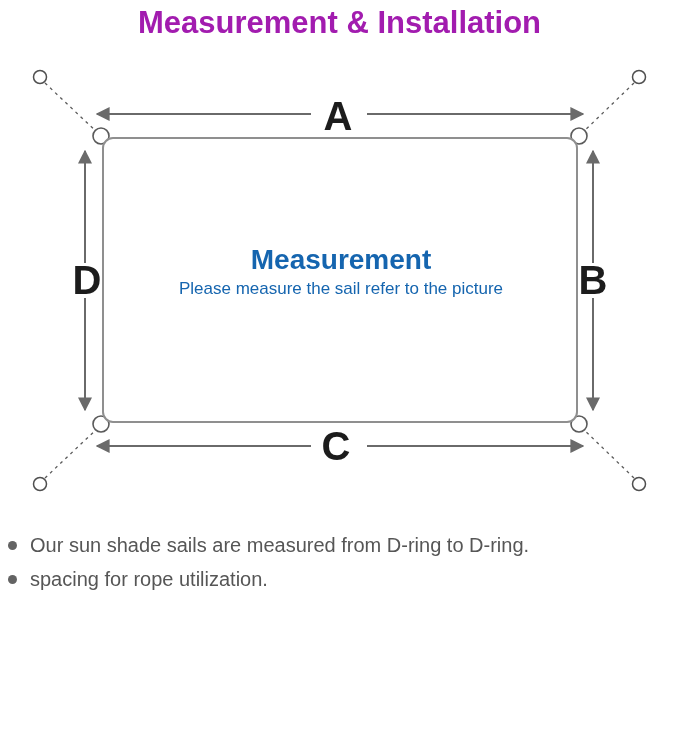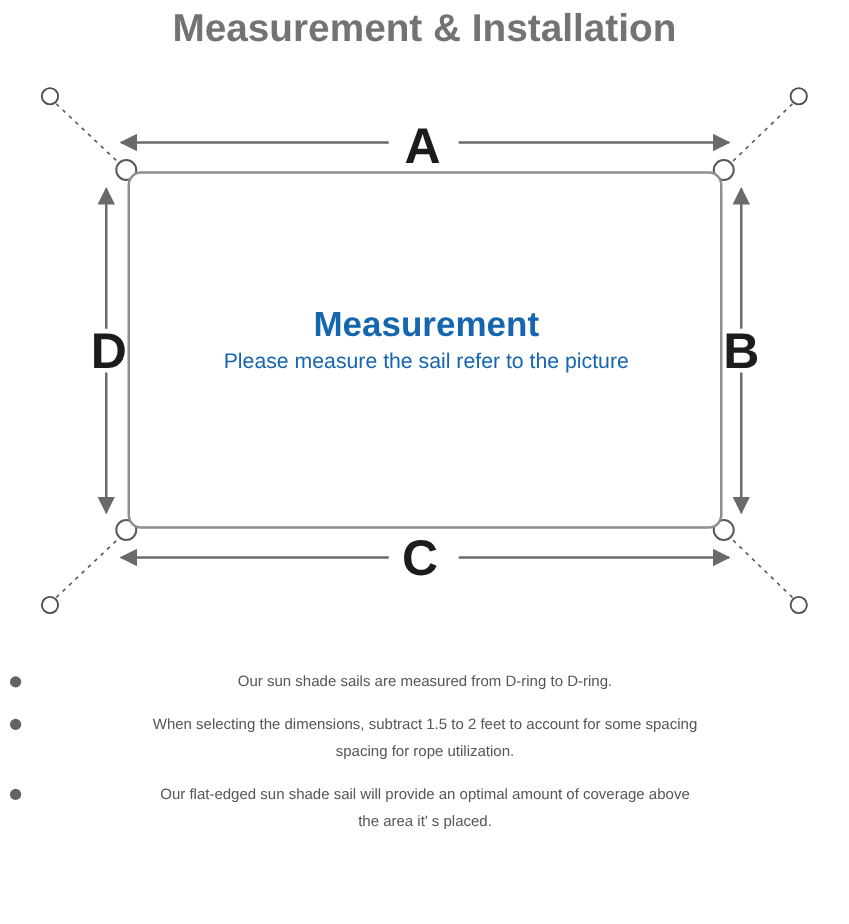--- a/index.html
+++ b/index.html
@@ -17,21 +17,21 @@
     height: 739px;
     background: #ffffff;
   }
   .page-title {
     height: 45px;
     padding-top: 5px;
     text-align: center;
     font-size: 31px;
     font-weight: bold;
     letter-spacing: 0px;
-    color: #737373;
+    color: #a21caf;
   }
   svg.diagram {
     display: block;
     width: 679px;
     height: 450px;
   }
   svg text {
     font-family: "Liberation Sans", sans-serif;
   }
   .dim-label {
@@ -50,25 +50,24 @@
   }
   ul.notes {
     list-style: none;
     margin: 34px 0 0 0;
     padding: 0 4px 0 6px;
   }
   ul.notes li {
     position: relative;
     padding-left: 24px;
     margin-bottom: 12px;
-    font-size: 12px;
+    font-size: 20px;
     line-height: 22px;
     color: #565656;
     max-width: 620px;
-    text-align: center;
   }
   ul.notes li .dot {
     position: absolute;
     left: 2px;
     top: 7px;
     width: 9px;
     height: 9px;
     border-radius: 50%;
     background: #636363;
   }
@@ -134,23 +133,17 @@
   </svg>
 
   <ul class="notes">
     <li>
       <span class="dot"></span>
       <span class="line">Our sun shade sails are measured from D-ring to D-ring.</span>
       <span class="line"></span>
     </li>
     <li>
       <span class="dot"></span>
-      <span class="line">When selecting the dimensions, subtract 1.5 to 2 feet to account for some spacing</span>
       <span class="line">spacing for rope utilization.</span>
-    </li>
-    <li>
-      <span class="dot"></span>
-      <span class="line">Our flat-edged sun shade sail will provide an optimal amount of coverage above</span>
-      <span class="line">the area it’ s placed.</span>
     </li>
   </ul>
 
 </div>
 
 </body></html>

